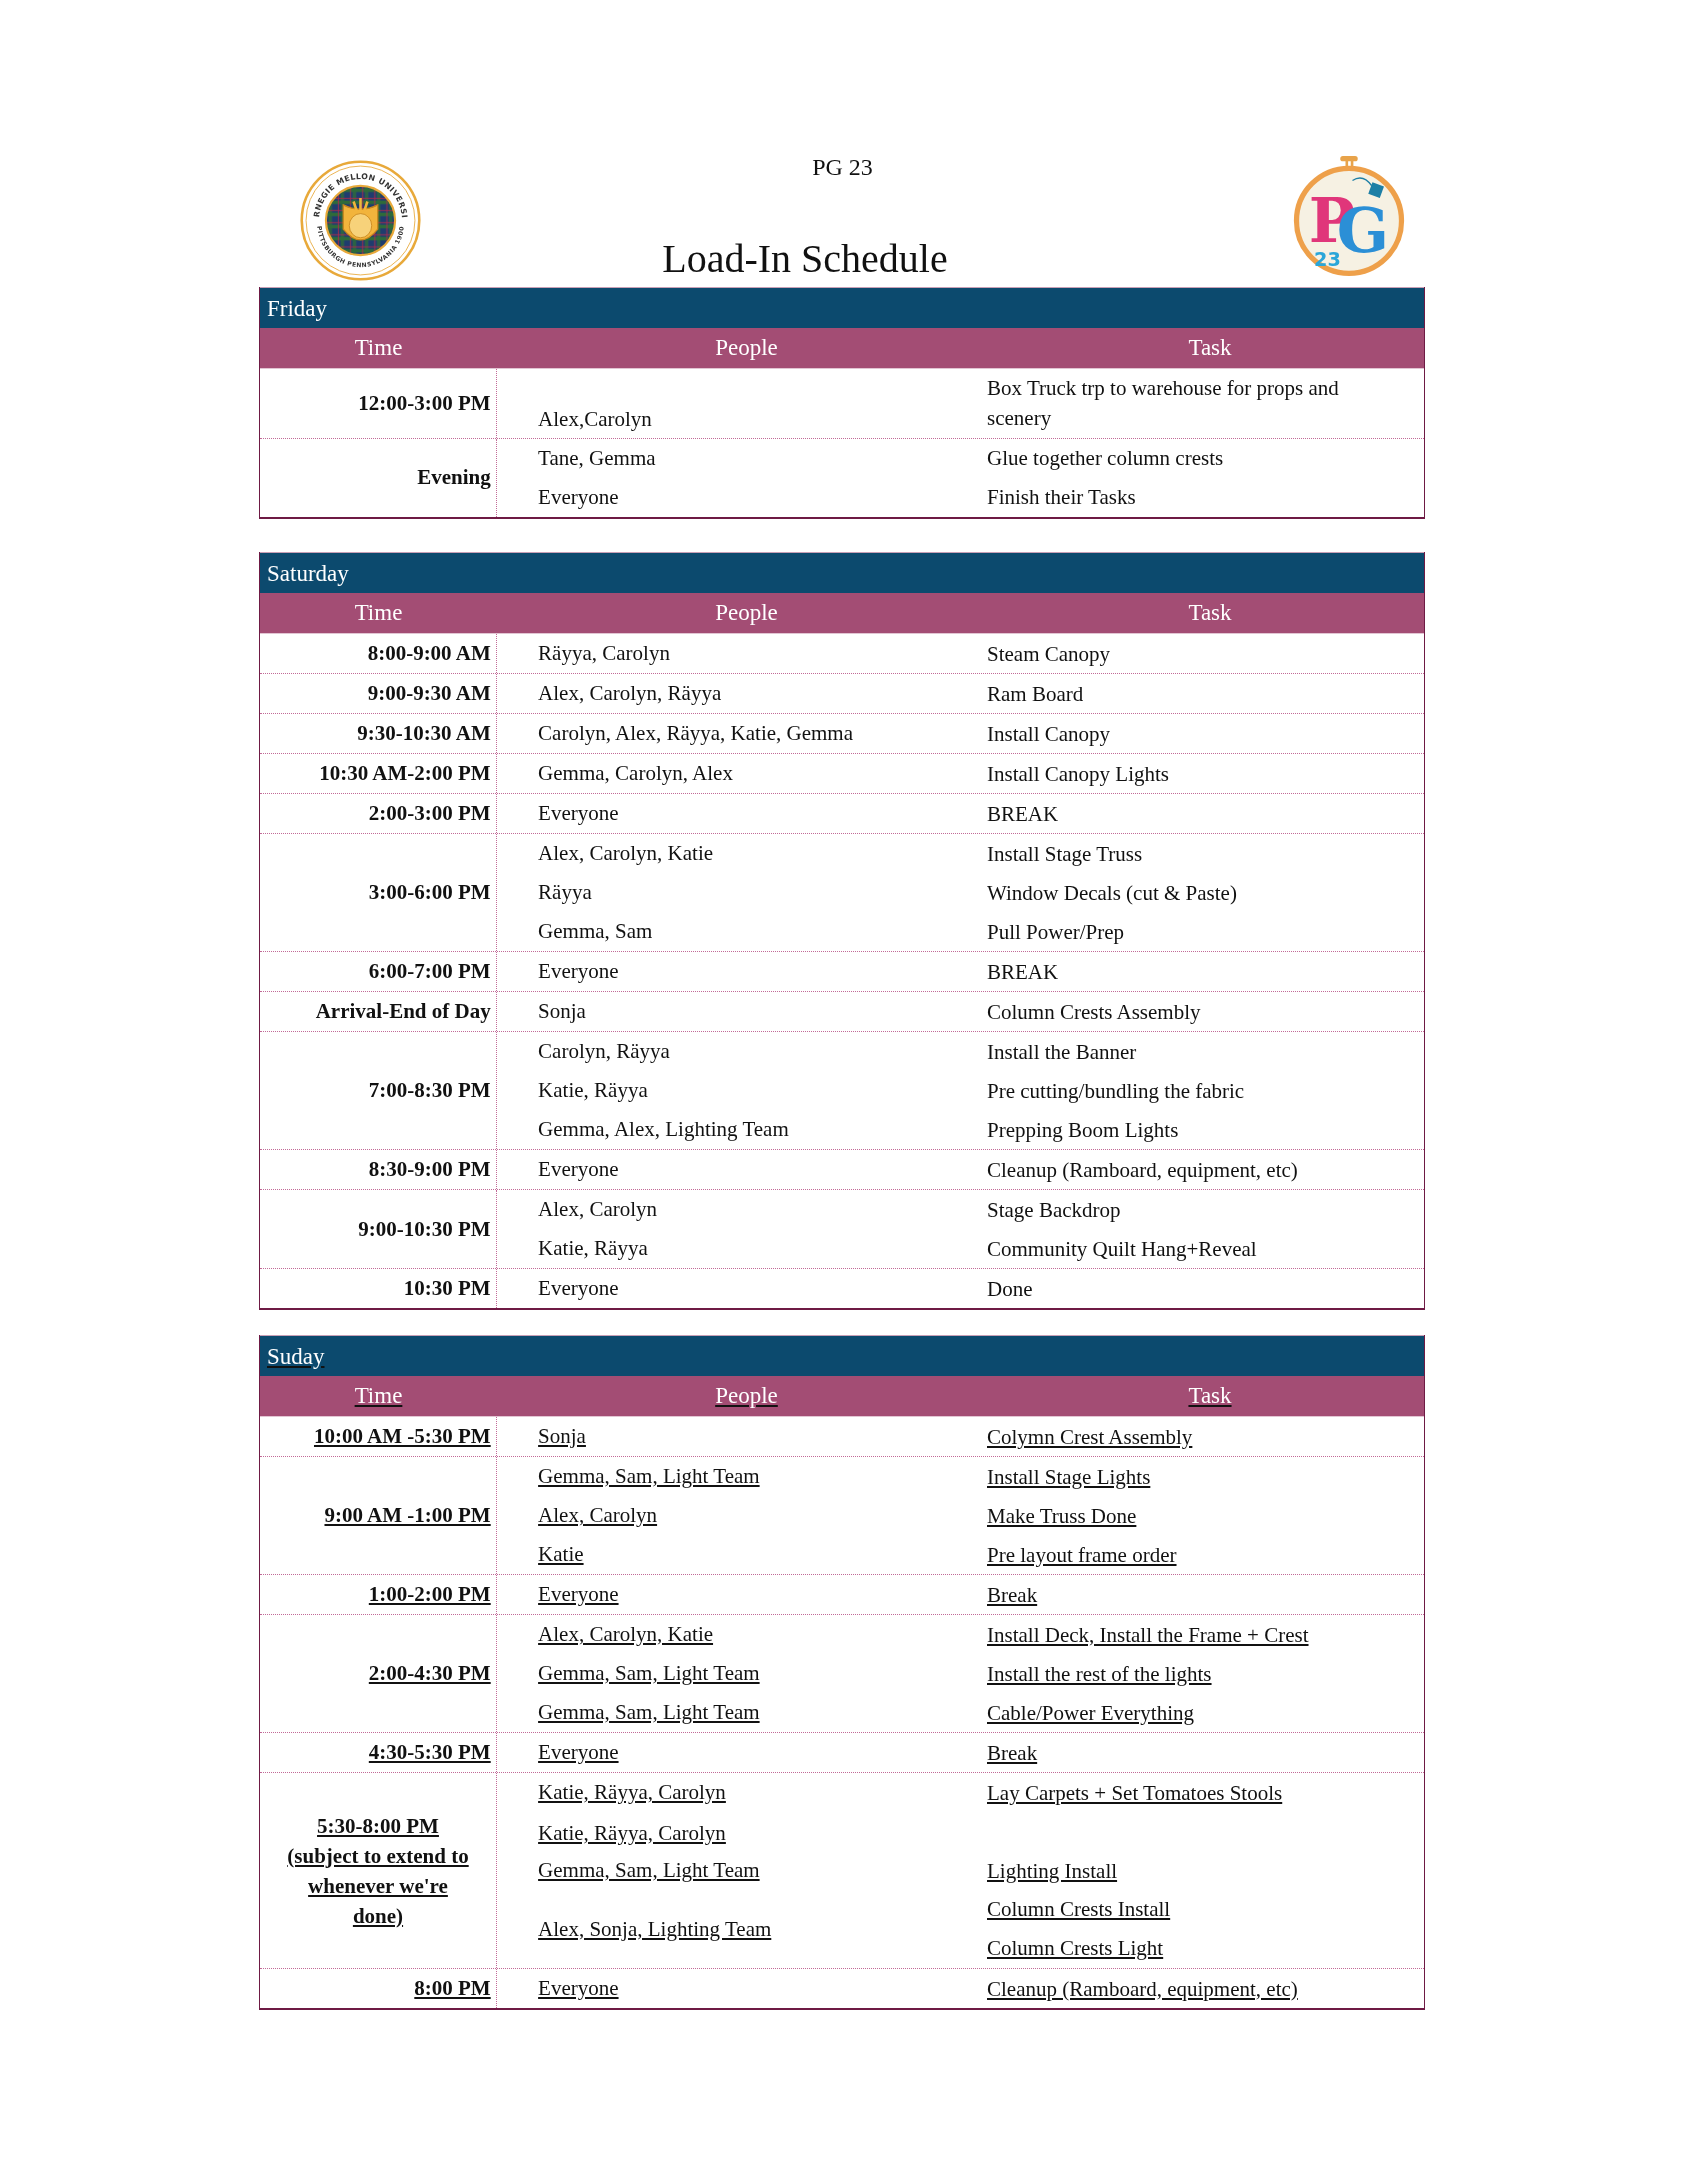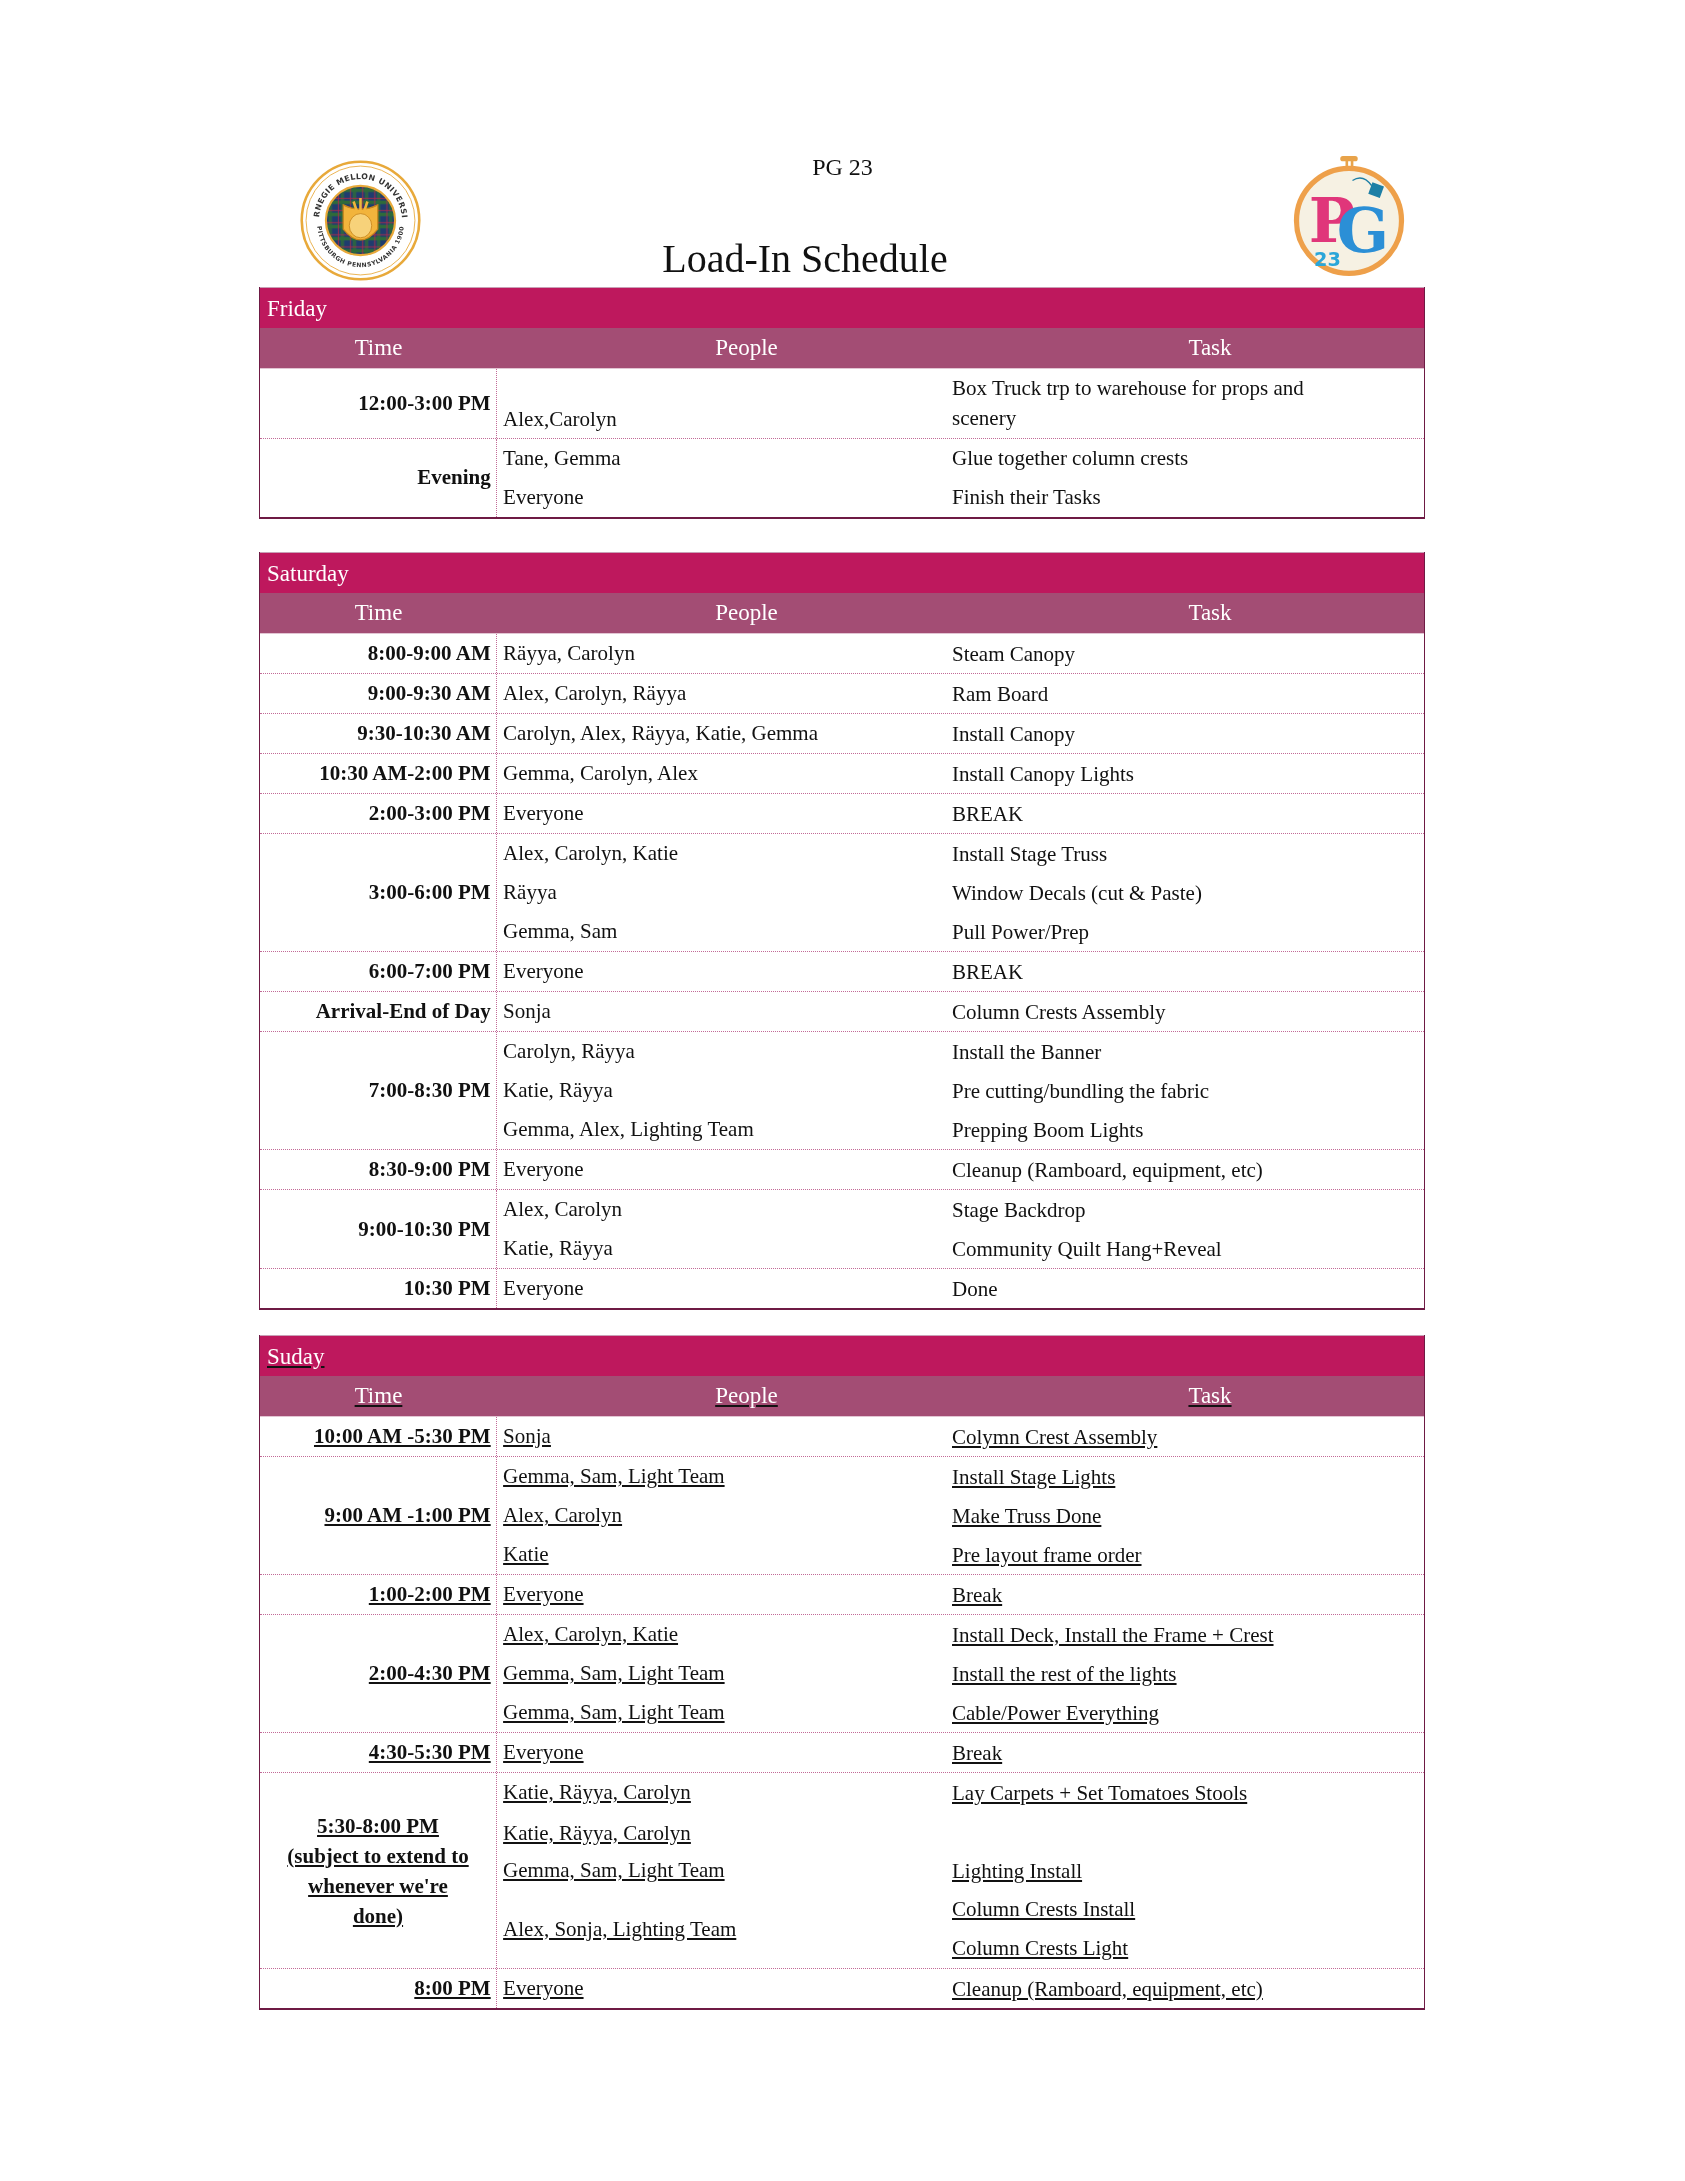--- a/index.html
+++ b/index.html
@@ -9,38 +9,38 @@
               font-size: 24px; color: #111; }
   .title { position: absolute; top: 235px; left: 0; width: 1610px; text-align: center;
            font-size: 40px; color: #111; }
   .logo { position: absolute; }
   .cmu-logo { left: 300px; top: 160px; width: 121px; height: 121px; }
   .pg-logo { left: 1293px; top: 154px; width: 112px; height: 123px; }
 
   .day-table { position: absolute; left: 259px; width: 1166px; box-sizing: border-box;
                border-left: 1.8px solid #6e1a44; border-right: 1.8px solid #6e1a44;
                border-bottom: 2.6px solid #6e1a44; }
-  .day-header { background: #be185d; color: #fff; height: 40px; line-height: 42px;
+  .day-header { background: #0c4a6e; color: #fff; height: 40px; line-height: 42px;
                 font-size: 23px; padding-left: 7px; border-top: 1.8px solid #c9a0b6; }
   .col-header { background: #a34d74; color: #fff; height: 40px; display: flex;
                 font-size: 23px; line-height: 40px; border-bottom: 1.8px solid #e2c5d3; gap: 22px; }
   .col-header .c-time { width: 237px; text-align: center; }
   .col-header .c-people { width: 455px; text-align: center; }
   .col-header .c-task { flex: 1; text-align: center; }
 
   .group { display: flex; border-bottom: 1.8px dotted #c26a97; }
   .group:last-child { border-bottom: none; }
   .g-time { width: 237px; box-sizing: border-box; padding-right: 5.3px; font-weight: bold;
             font-size: 21px; display: flex; align-items: center; justify-content: flex-end;
             text-align: right; border-right: 1.8px dotted #c26a97; }
   .g-time.center { justify-content: center; text-align: center; padding: 0 5.3px; line-height: 30px; }
   .g-lines { flex: 1; }
   .line { display: flex; min-height: 39px; }
   .l-people { width: 455px; box-sizing: border-box; padding-left: 6.1px; font-size: 21px;
-              display: flex; align-items: center; }
+              display: flex; align-items: center; margin-left: 35px; }
   .l-people.bottom { align-items: flex-end; padding-bottom: 5.3px; }
   .l-task { flex: 1; font-size: 21px; display: flex; align-items: center; line-height: 30px;
             padding-right: 17.6px; }
   .l-task .tl { display: block; }
 </style>
 </head>
 <body>
 
 <div class="page-num">PG 23</div>
 <div class="title">Load-In Schedule</div>

